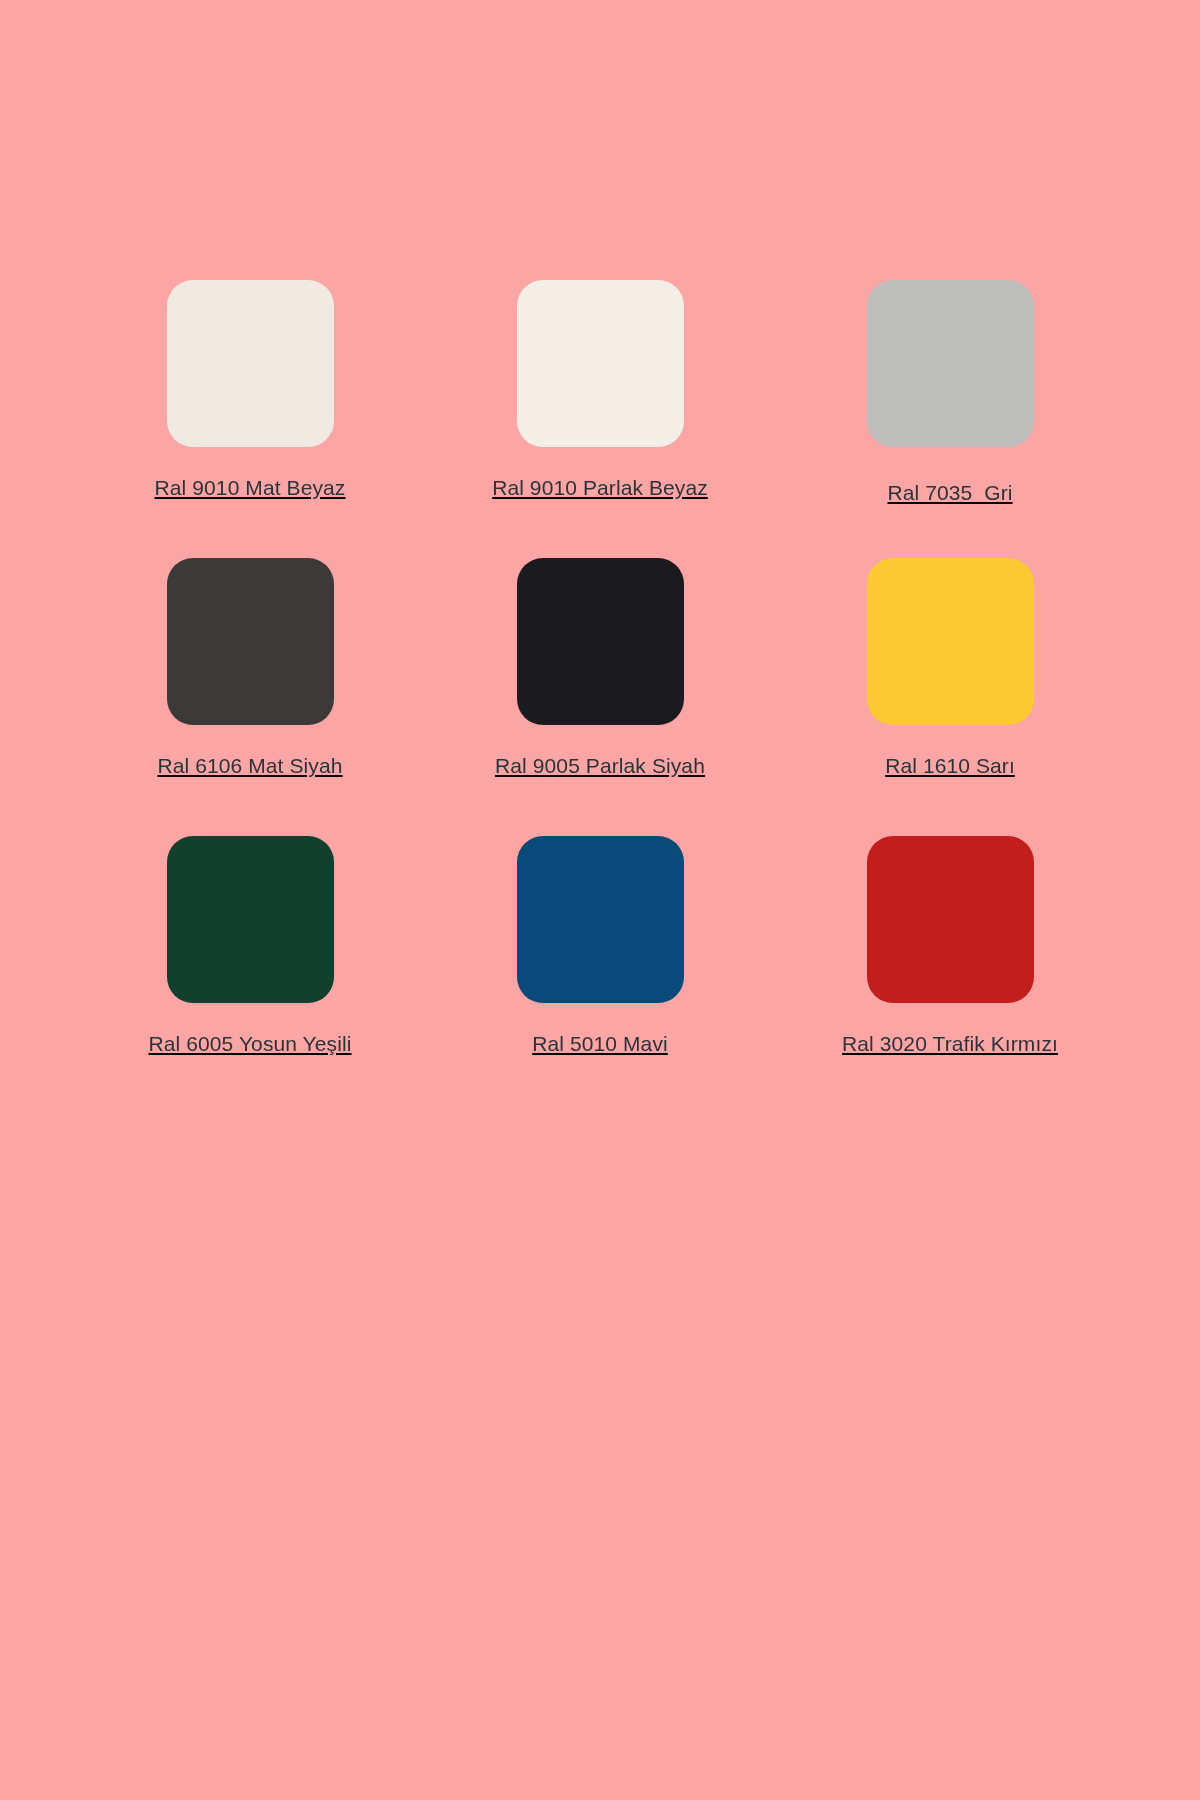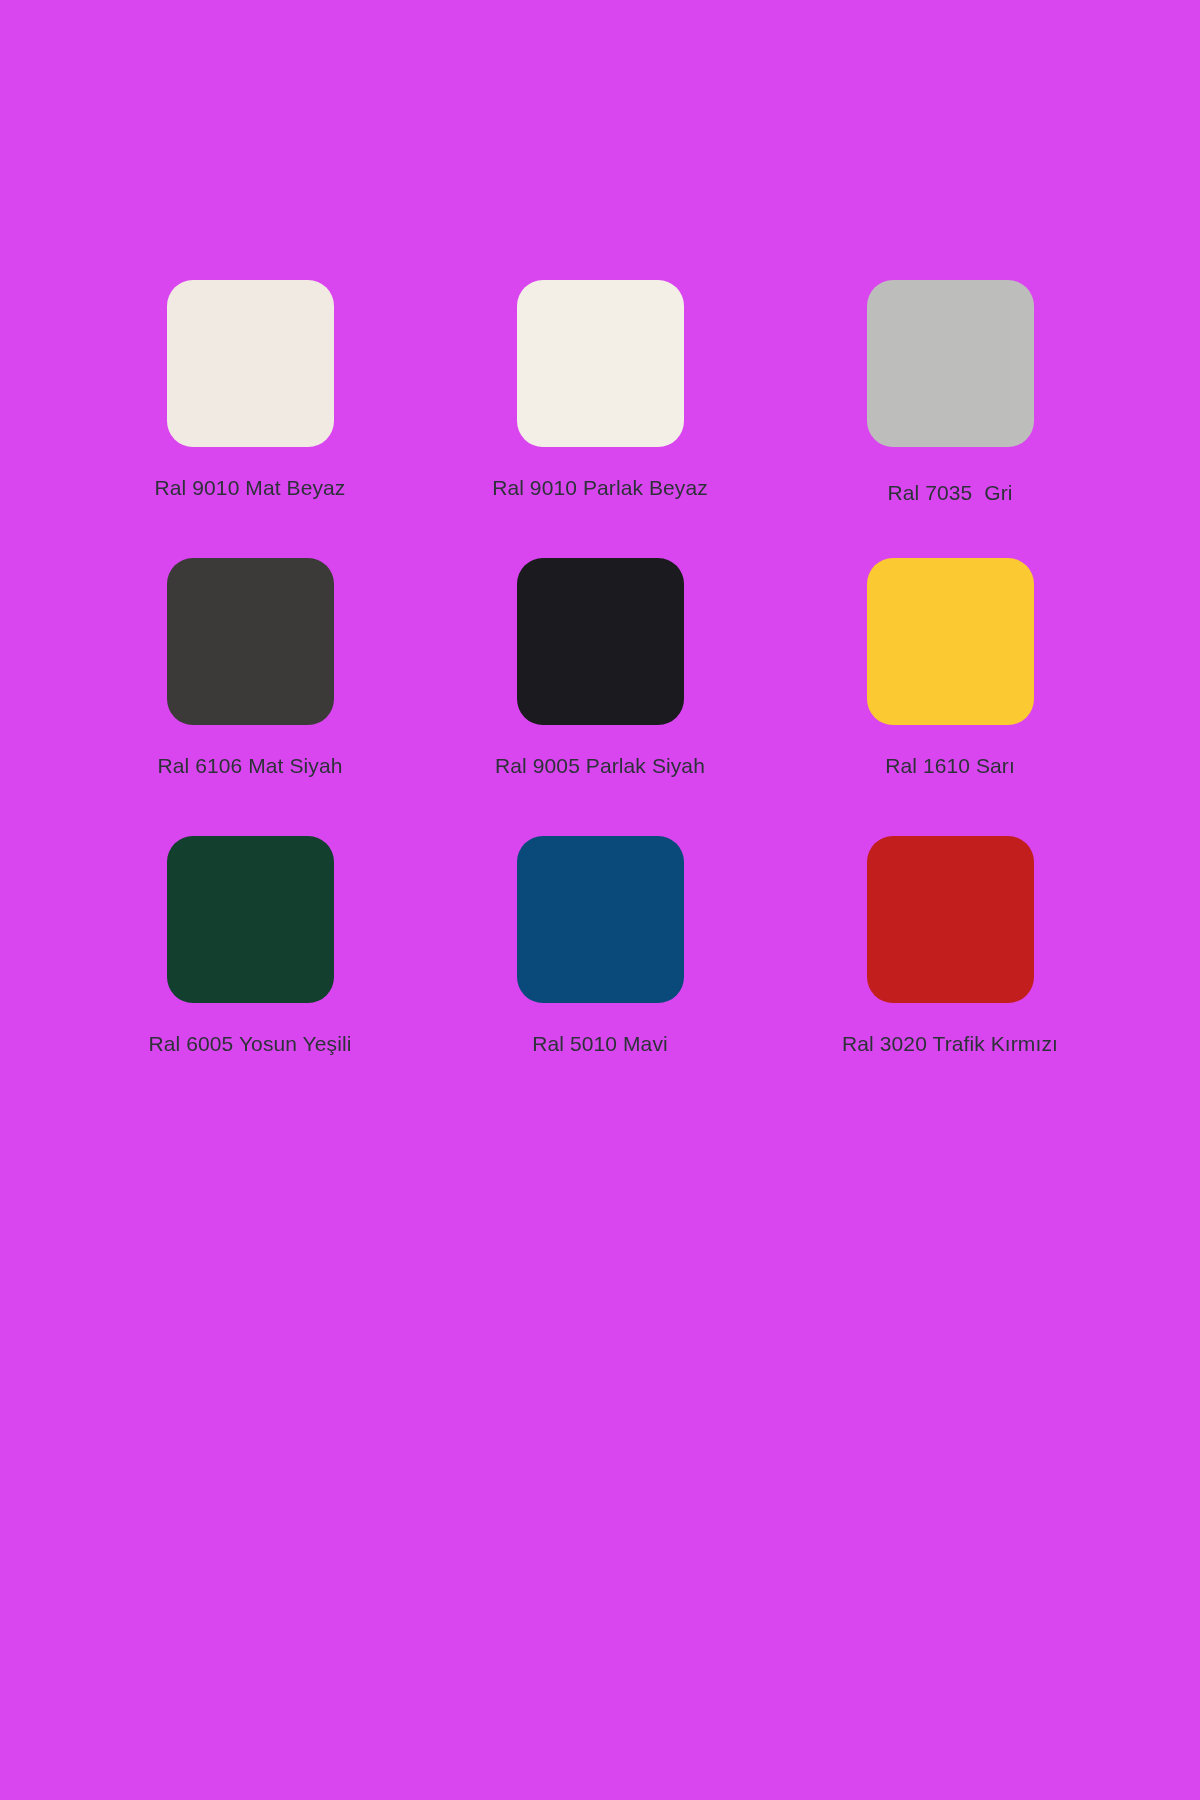--- a/index.html
+++ b/index.html
@@ -15,21 +15,22 @@
     -webkit-font-smoothing: antialiased;
     overflow: hidden;
   }
 
   .palette-board {
     position: relative;
     width: 1200px;
     height: 1800px;
     box-sizing: border-box;
     padding: 280px 0 0 0;
-    background: #d946ef;
+    background: #fca5a5;
+    text-decoration: underline;
   }
 
   .swatch-grid {
     display: grid;
     grid-template-columns: repeat(3, 350px);
     grid-template-rows: repeat(4, 278px);
     justify-content: center;
     align-content: start;
     width: 1050px;
     margin: 0 auto;

